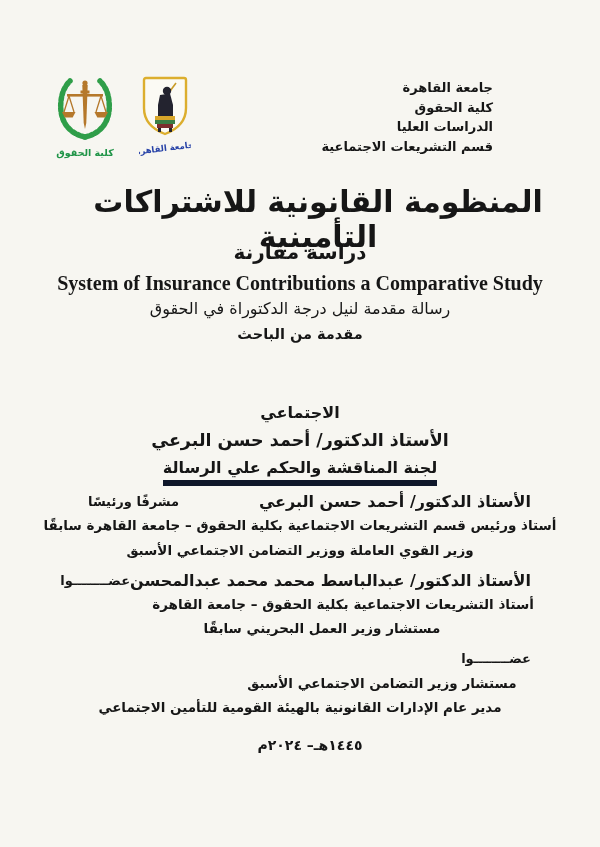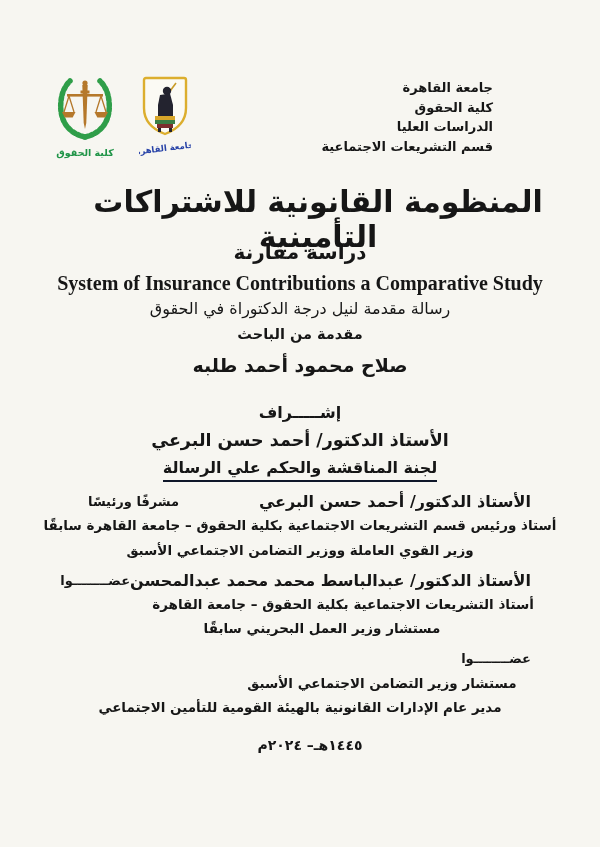--- a/index.html
+++ b/index.html
@@ -26,21 +26,21 @@
   .t-title      { font-size:30px; font-weight:bold; letter-spacing:-0.5px;padding-left:36px; }
   .t-sub        { font-size:20px; font-weight:bold; }
   .t-eng        { font-size:20px; font-weight:bold; direction:ltr;
                   font-family:"Liberation Serif","DejaVu Serif",serif; }
   .t-thesis     { font-size:16px; font-weight:normal; }
   .t-pres       { font-size:14.5px; font-weight:bold; }
   .t-researcher { font-size:19px; font-weight:bold; }
   .t-ishraf     { font-size:16px; font-weight:bold; }
   .t-supervisor { font-size:17.5px; font-weight:bold; }
   .t-chead      { font-size:16px; font-weight:bold; }
-  .t-chead .u   { display:inline-block; border-bottom:2px solid #0f172a; padding-bottom:3px; }
+  .t-chead .u   { display:inline-block; border-bottom:6px solid #0f172a; padding-bottom:3px; }
 
   
   .crow {
     position:absolute; left:88px; right:69px;
     display:flex; justify-content:space-between; align-items:center; height:26px;
   }
   .cname { font-size:16px; font-weight:bold; white-space:nowrap; }
   .crole { font-size:13px; font-weight:bold; white-space:nowrap; }
   .ctitle { font-size:13.5px; font-weight:bold; }
   .shift22 { transform:translateX(22px); }
@@ -96,23 +96,22 @@
     <div>كلية الحقوق</div>
     <div>الدراسات العليا</div>
     <div>قسم التشريعات الاجتماعية</div>
   </div>
 
   <div class="abs t-title" style="top:184px">المنظومة القانونية للاشتراكات التأمينية</div>
   <div class="abs t-sub" style="top:240px">دراسة مقارنة</div>
   <div class="abs t-eng" style="top:272px">System of Insurance Contributions a Comparative Study</div>
   <div class="abs t-thesis" style="top:299px">رسالة مقدمة لنيل درجة الدكتوراة في الحقوق</div>
   <div class="abs t-pres" style="top:326px">مقدمة من الباحث</div>
-  <div class="abs t-researcher" style="top:354px">صلاح محمود أحمد طلبه</div>
 
-  <div class="abs t-ishraf" style="top:403px">إشـــــراف</div>
+  <div class="abs t-ishraf" style="top:403px">الاجتماعي</div>
   <div class="abs t-supervisor" style="top:430px">الأستاذ الدكتور/ أحمد حسن البرعي</div>
 
   <div class="abs t-chead" style="top:458px">
     <span class="u">لجنة المناقشة والحكم علي الرسالة</span>
   </div>
 
   <div class="crow" style="top:488px">
     <span class="cname">الأستاذ الدكتور/ أحمد حسن البرعي</span>
     <span class="crole">مشرفًا ورئيسًا</span>
   </div>

